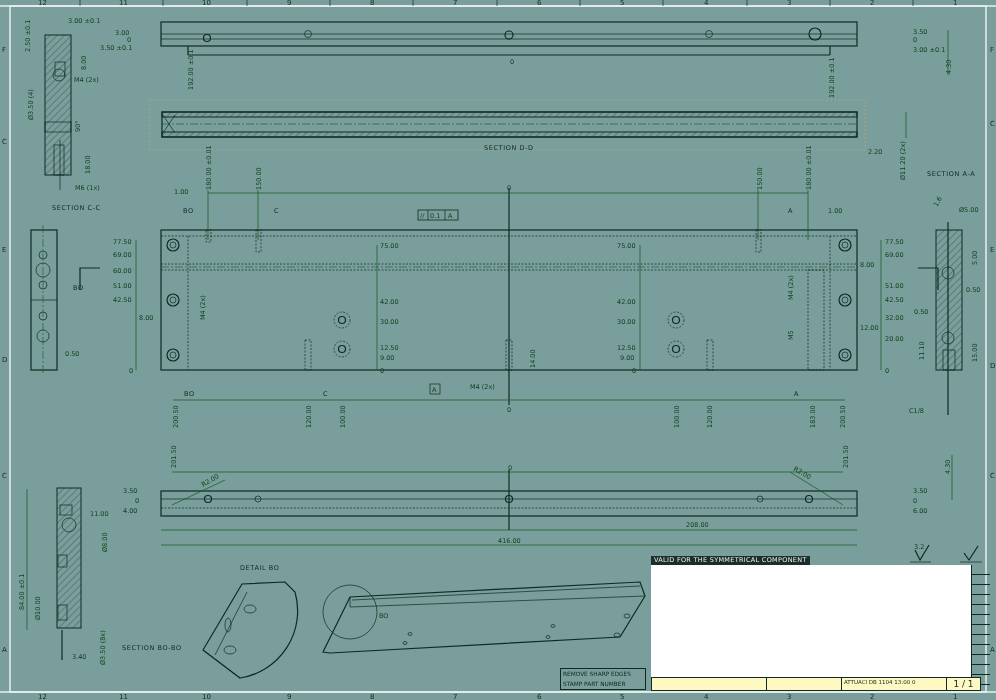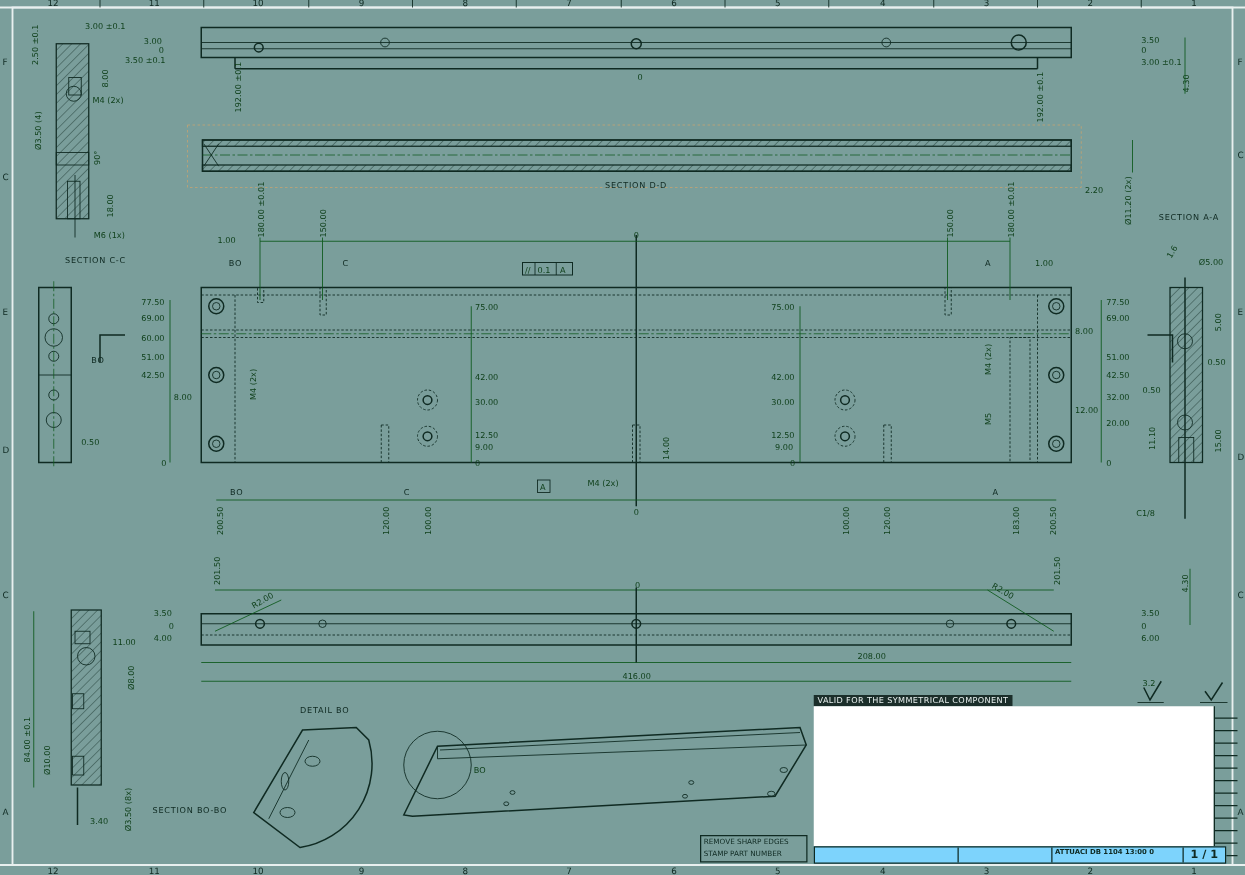--- a/index.html
+++ b/index.html
@@ -31,21 +31,21 @@
       line-height: 9px; letter-spacing: 0.3px; white-space: nowrap;
     }
     #notes-box {
       position: absolute; left: 560px; top: 668px; width: 86px; height: 22px;
       border: 1px solid #0f2a22; font-size: 5.8px; color: #0f2a22; line-height: 10px;
       padding-left: 2px; box-sizing: border-box;
     }
     #tb-bottom {
       position: absolute; left: 651px; top: 677px; width: 330px; height: 14px;
       border: 1px solid #0f2a22; display: flex; font-size: 5.5px; color: #0f2a22;
-      box-sizing: border-box; background: #7dd3fc; font-weight: bold;
+      box-sizing: border-box; background: #fef9c3;
     }
     #tb-bottom div { border-right: 1px solid #0f2a22; padding: 1px 2px; white-space: nowrap; overflow: hidden; }
     #sheet-num { font-size: 9px !important; text-align: center; flex: 1; border-right: none !important; }
     #tb-right {
       position: absolute; left: 971px; top: 565px; width: 18px; height: 112px;
       border-left: 1px solid #0f2a22;
     }
     #tb-right div { height: 9px; border-bottom: 1px solid #0f2a22; font-size: 4.5px; color: #0f2a22; overflow: hidden; }
   </style>
 </head>

